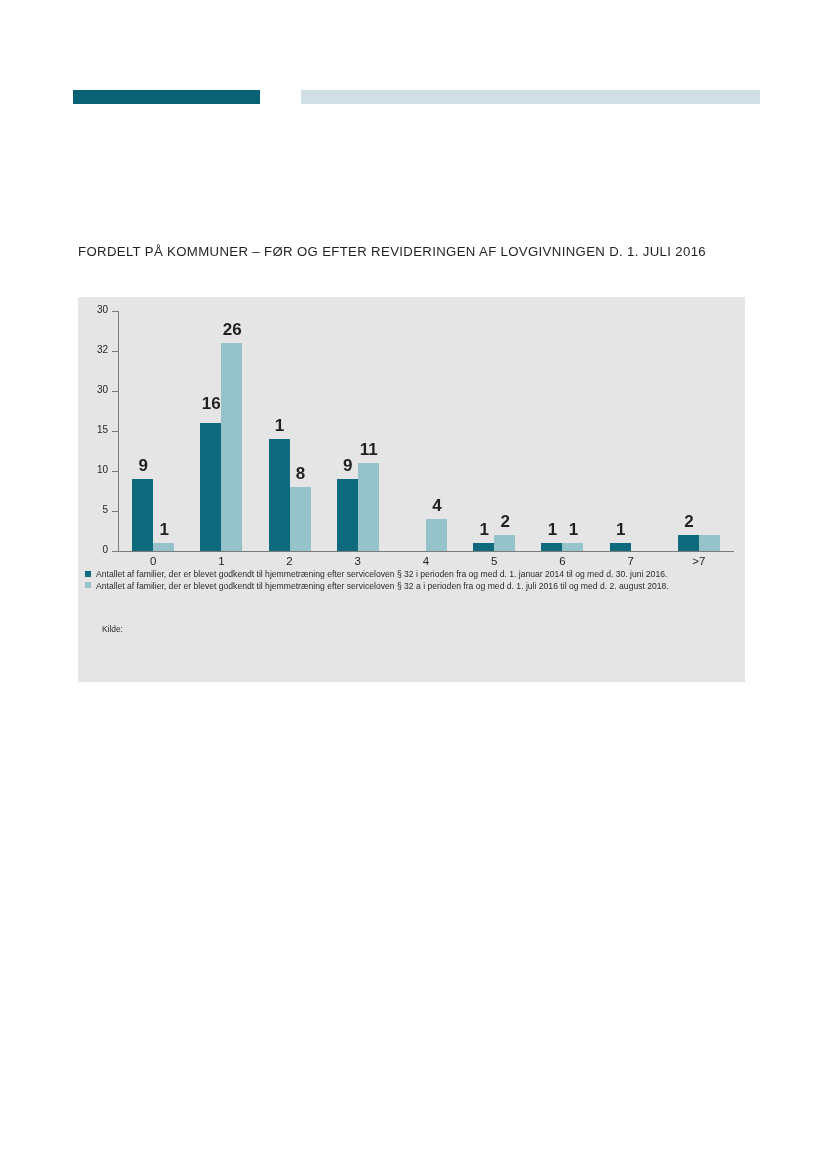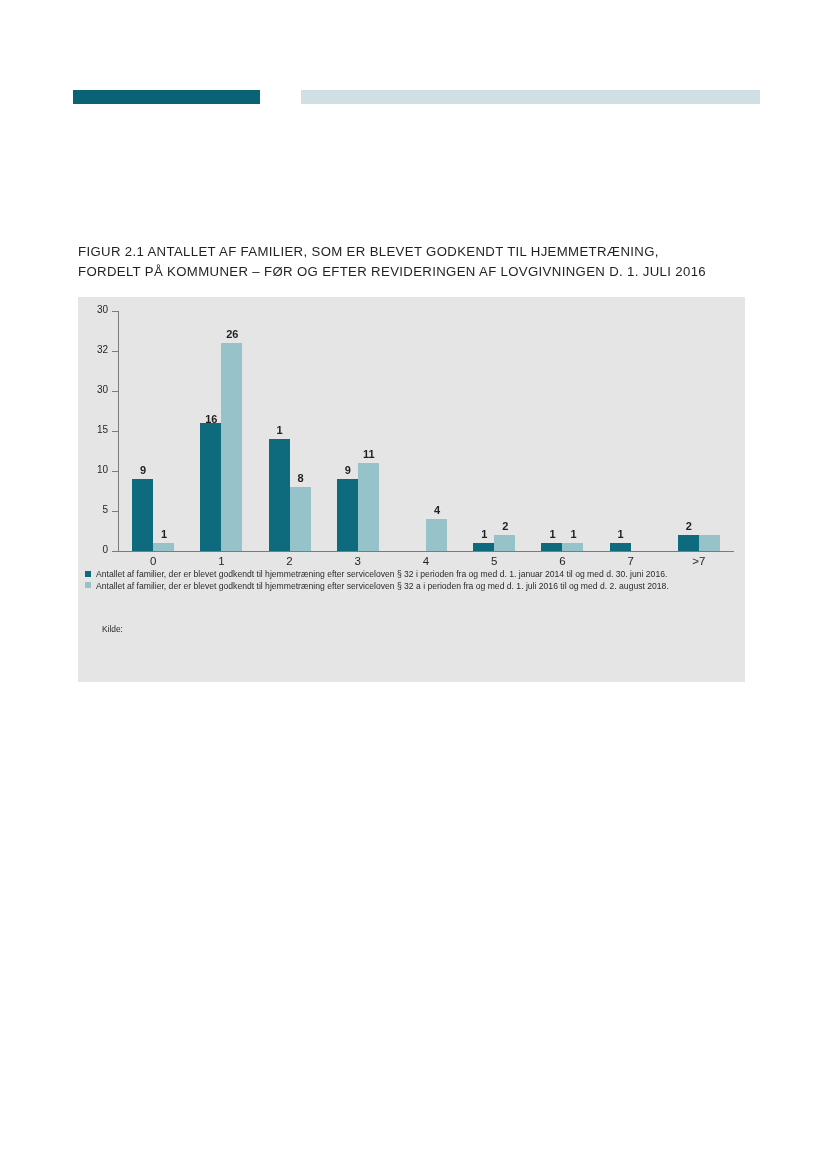--- a/index.html
+++ b/index.html
@@ -57,21 +57,21 @@
   .group{
     position:absolute;bottom:0;height:240px;
   }
   .bar{
     position:absolute;bottom:0;width:21px;
   }
   .bar.dark{background:#0e6a7d;left:0;}
   .bar.light{background:#96c2c9;left:21px;}
   .vlabel{
     position:absolute;width:22px;text-align:center;
-    font-size:11px;font-weight:bold;color:#231f20;
+    font-size:17px;font-weight:bold;color:#231f20;
   }
   .vlabel.d{left:0;}
   .vlabel.l{left:21px;}
 
   .xlabels{
     position:absolute;left:41px;top:258px;width:614px;height:18px;
   }
   .xlabel{
     position:absolute;width:56px;text-align:center;
     font-size:11.5px;color:#231f20;
@@ -103,21 +103,20 @@
     display:block;padding-left:37px;
   }
 </style>
 </head>
 <body>
 
 <div class="hdr-bar-dark"></div>
 <div class="hdr-bar-light"></div>
 
 <div class="fig-title">
-  <span class="line">FIGUR 2.1 ANTALLET AF FAMILIER, SOM ER BLEVET GODKENDT TIL HJEMMETRÆNING,</span>
   <span class="line">FORDELT PÅ KOMMUNER – FØR OG EFTER REVIDERINGEN AF LOVGIVNINGEN D. 1. JULI 2016</span>
 </div>
 
 <div class="panel">
 
   <div class="yaxis-line"></div>
   <div class="ylabels" id="ylabels">
       <div class="ylabel" style="top: 240px;">0</div>
       <div class="ylabel" style="top: 200px;">5</div>
       <div class="ylabel" style="top: 160px;">10</div>
@@ -140,21 +139,21 @@
 
   <div class="bars" id="bars">
       <div class="group" style="left: 13.1111px; width: 42px;">
         <div class="bar dark" style="height: 72px;"></div>
         <div class="vlabel d" style="bottom: 75px;">9</div>
         <div class="bar light" style="height: 8px;"></div>
         <div class="vlabel l" style="bottom: 11px;">1</div>
       </div>
       <div class="group" style="left: 81.3333px; width: 42px;">
         <div class="bar dark" style="height: 128px;"></div>
-        <div class="vlabel d" style="bottom: 126px;">16</div>
+        <div class="vlabel d" style="bottom: 137px;">16</div>
         <div class="bar light" style="height: 208px;"></div>
         <div class="vlabel l" style="bottom: 211px;">26</div>
       </div>
       <div class="group" style="left: 149.556px; width: 42px;">
         <div class="bar dark" style="height: 112px;"></div>
         <div class="vlabel d" style="bottom: 115px;">1</div>
         <div class="bar light" style="height: 64px;"></div>
         <div class="vlabel l" style="bottom: 67px;">8</div>
       </div>
       <div class="group" style="left: 217.778px; width: 42px;">

